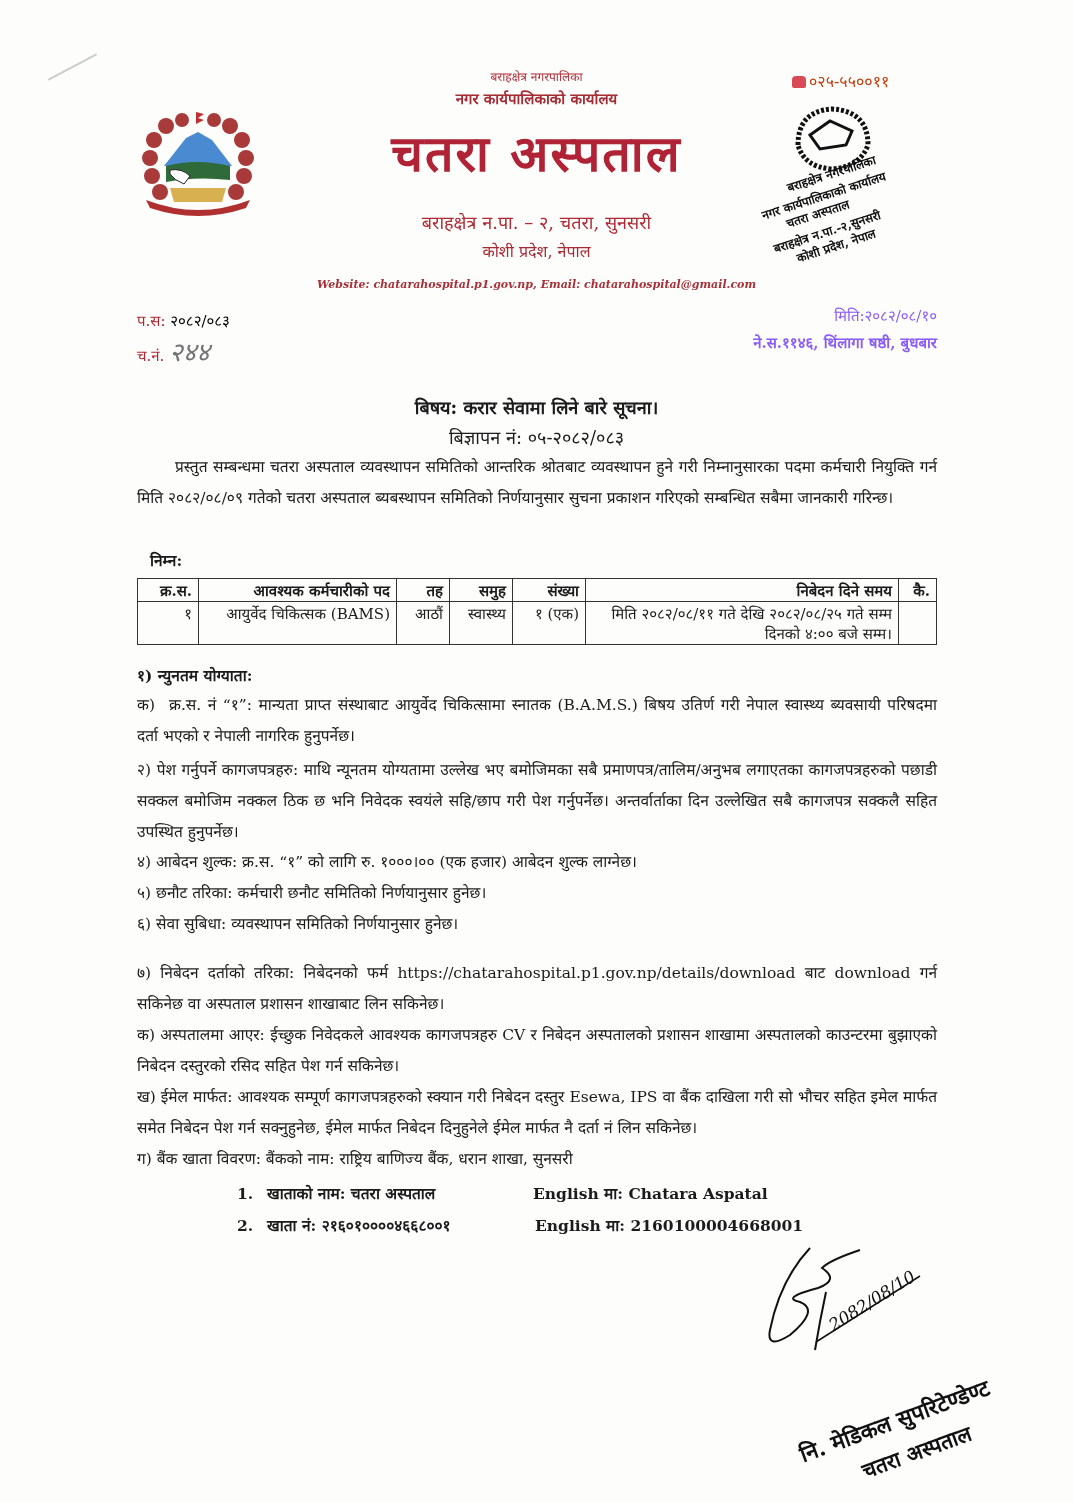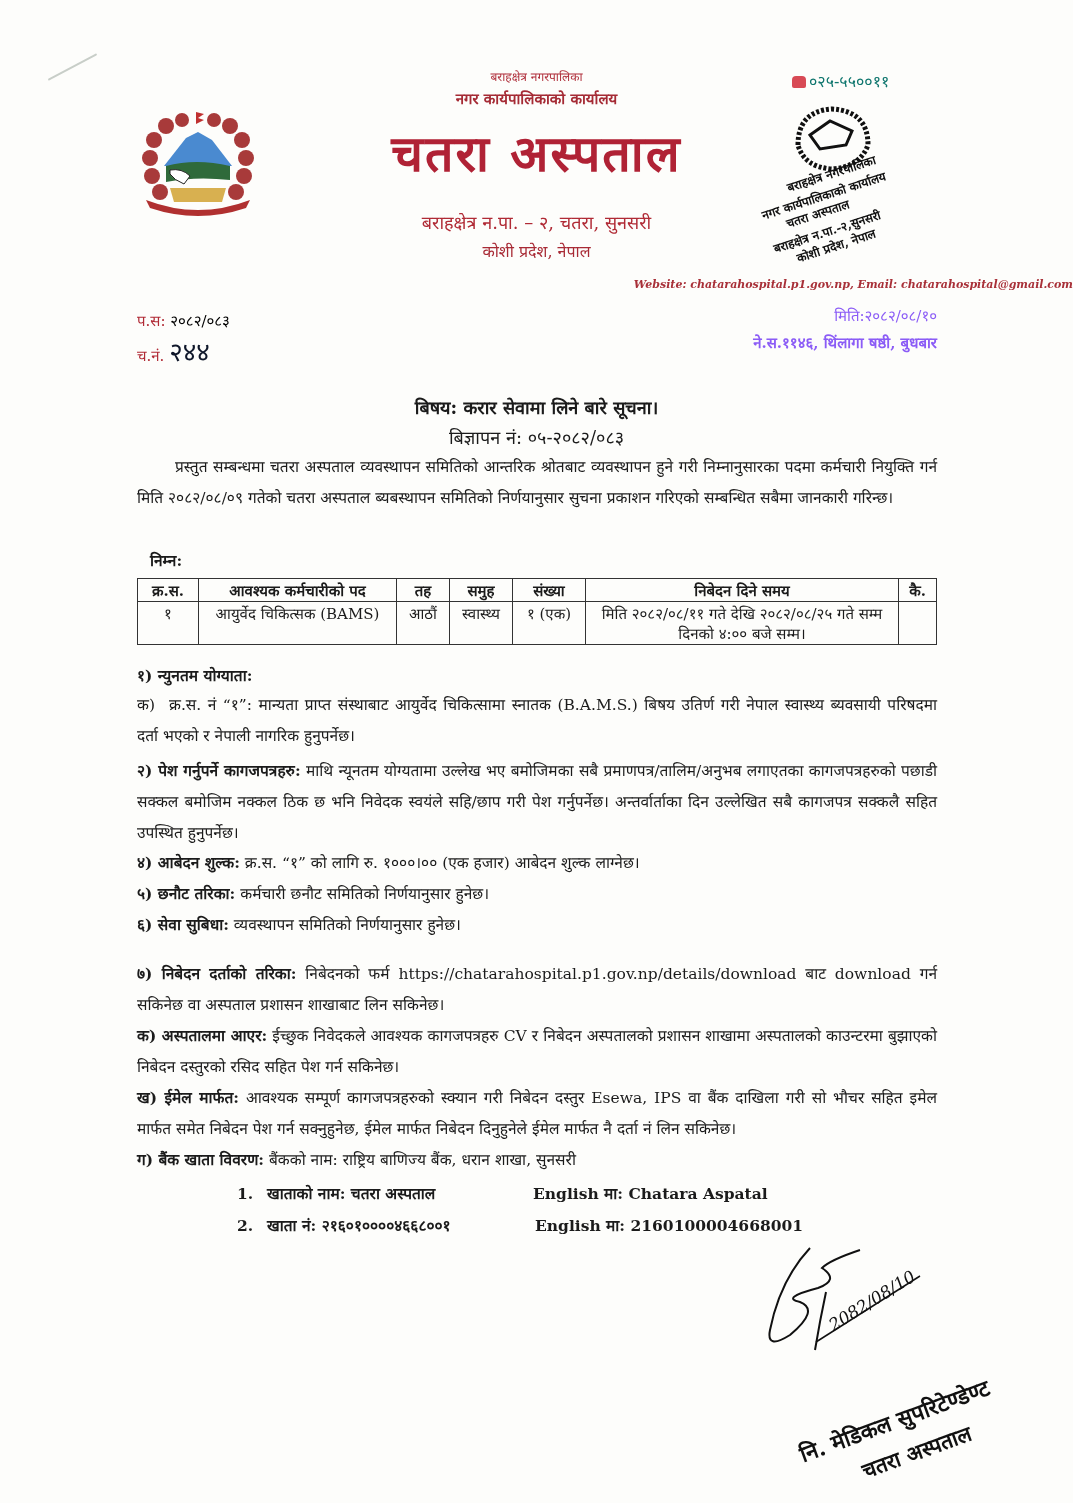--- a/index.html
+++ b/index.html
@@ -9,42 +9,42 @@
   }
   .abs { position:absolute; }
   .pen { left:45px; top:66px; width:55px; height:2px; background:#c8cec8; transform:rotate(-28deg); border-radius:2px; }
 
   
   .hdr-small1 { left:0; width:1073px; top:68px; text-align:center; font-size:12px; color:#b0303c; }
   .hdr-small2 { left:0; width:1073px; top:88px; text-align:center; font-size:15px; color:#a52b35; font-weight:bold; }
   .hdr-title  { left:0; width:1073px; top:118px; text-align:center; font-size:50px; color:#b02235; font-weight:bold; letter-spacing:2px; }
   .hdr-addr1  { left:0; width:1073px; top:210px; text-align:center; font-size:18px; color:#b02a35; }
   .hdr-addr2  { left:0; width:1073px; top:240px; text-align:center; font-size:16px; color:#a82a35; }
-  .hdr-web    { left:0; width:1073px; top:278px; text-align:right; font-size:11px; font-style:italic; font-weight:bold; color:#a83038; }
-  .phone { left:792px; top:70px; font-size:16px; color:#0f766e; }
+  .hdr-web    { left:0; width:1073px; top:278px; text-align:center; font-size:11px; font-style:italic; font-weight:bold; color:#a83038; }
+  .phone { left:792px; top:70px; font-size:16px; color:#c2410c; }
   .phone .ic { display:inline-block; width:14px; height:12px; background:#d84a55; border-radius:4px 4px 2px 2px; margin-right:3px; vertical-align:-1px; }
 
   
   .emblem { left:136px; top:110px; width:124px; height:108px; }
   
   .stamp { left:755px; top:105px; width:180px; height:160px; }
   .stamp-text { position:absolute; font-size:12px; font-weight:bold; color:#111; transform:rotate(-18deg); white-space:nowrap; }
 
   .ref { font-size:15px; color:#b02a35; }
   .ref .num { color:#b02a35; }
-  .ref-big { font-size:26px; color:#0f172a; }
+  .ref-big { font-size:26px; font-style:italic; color:#737373; }
   .date-r { font-size:15px; color:#8b5cf6; }
 
   .subject { left:0; width:1073px; top:395px; text-align:center; font-size:18px; font-weight:bold; }
   .adno    { left:0; width:1073px; top:425px; text-align:center; font-size:18px; font-weight:normal; }
   .para { font-size:15.5px; line-height:31px; text-align:justify; }
-  .para .b { font-weight:bold; }
+  .para .b { font-weight:normal; }
 
   table.vac { border-collapse:collapse; font-size:15px; }
-  table.vac td, table.vac th { border:1px solid #333; padding:1px 6px; vertical-align:top; font-weight:normal; text-align:center; }
+  table.vac td, table.vac th { border:1px solid #333; padding:1px 6px; vertical-align:top; font-weight:normal; text-align:right; }
   table.vac th { font-weight:bold; }
 
   .sig-text { font-size:22px; font-weight:bold; color:#111; transform:rotate(-20deg); transform-origin:left top; white-space:nowrap; }
 </style>
 </head>
 <body>
 
 <div class="abs pen"></div>
 
 <svg class="abs emblem" viewBox="0 0 124 108">

